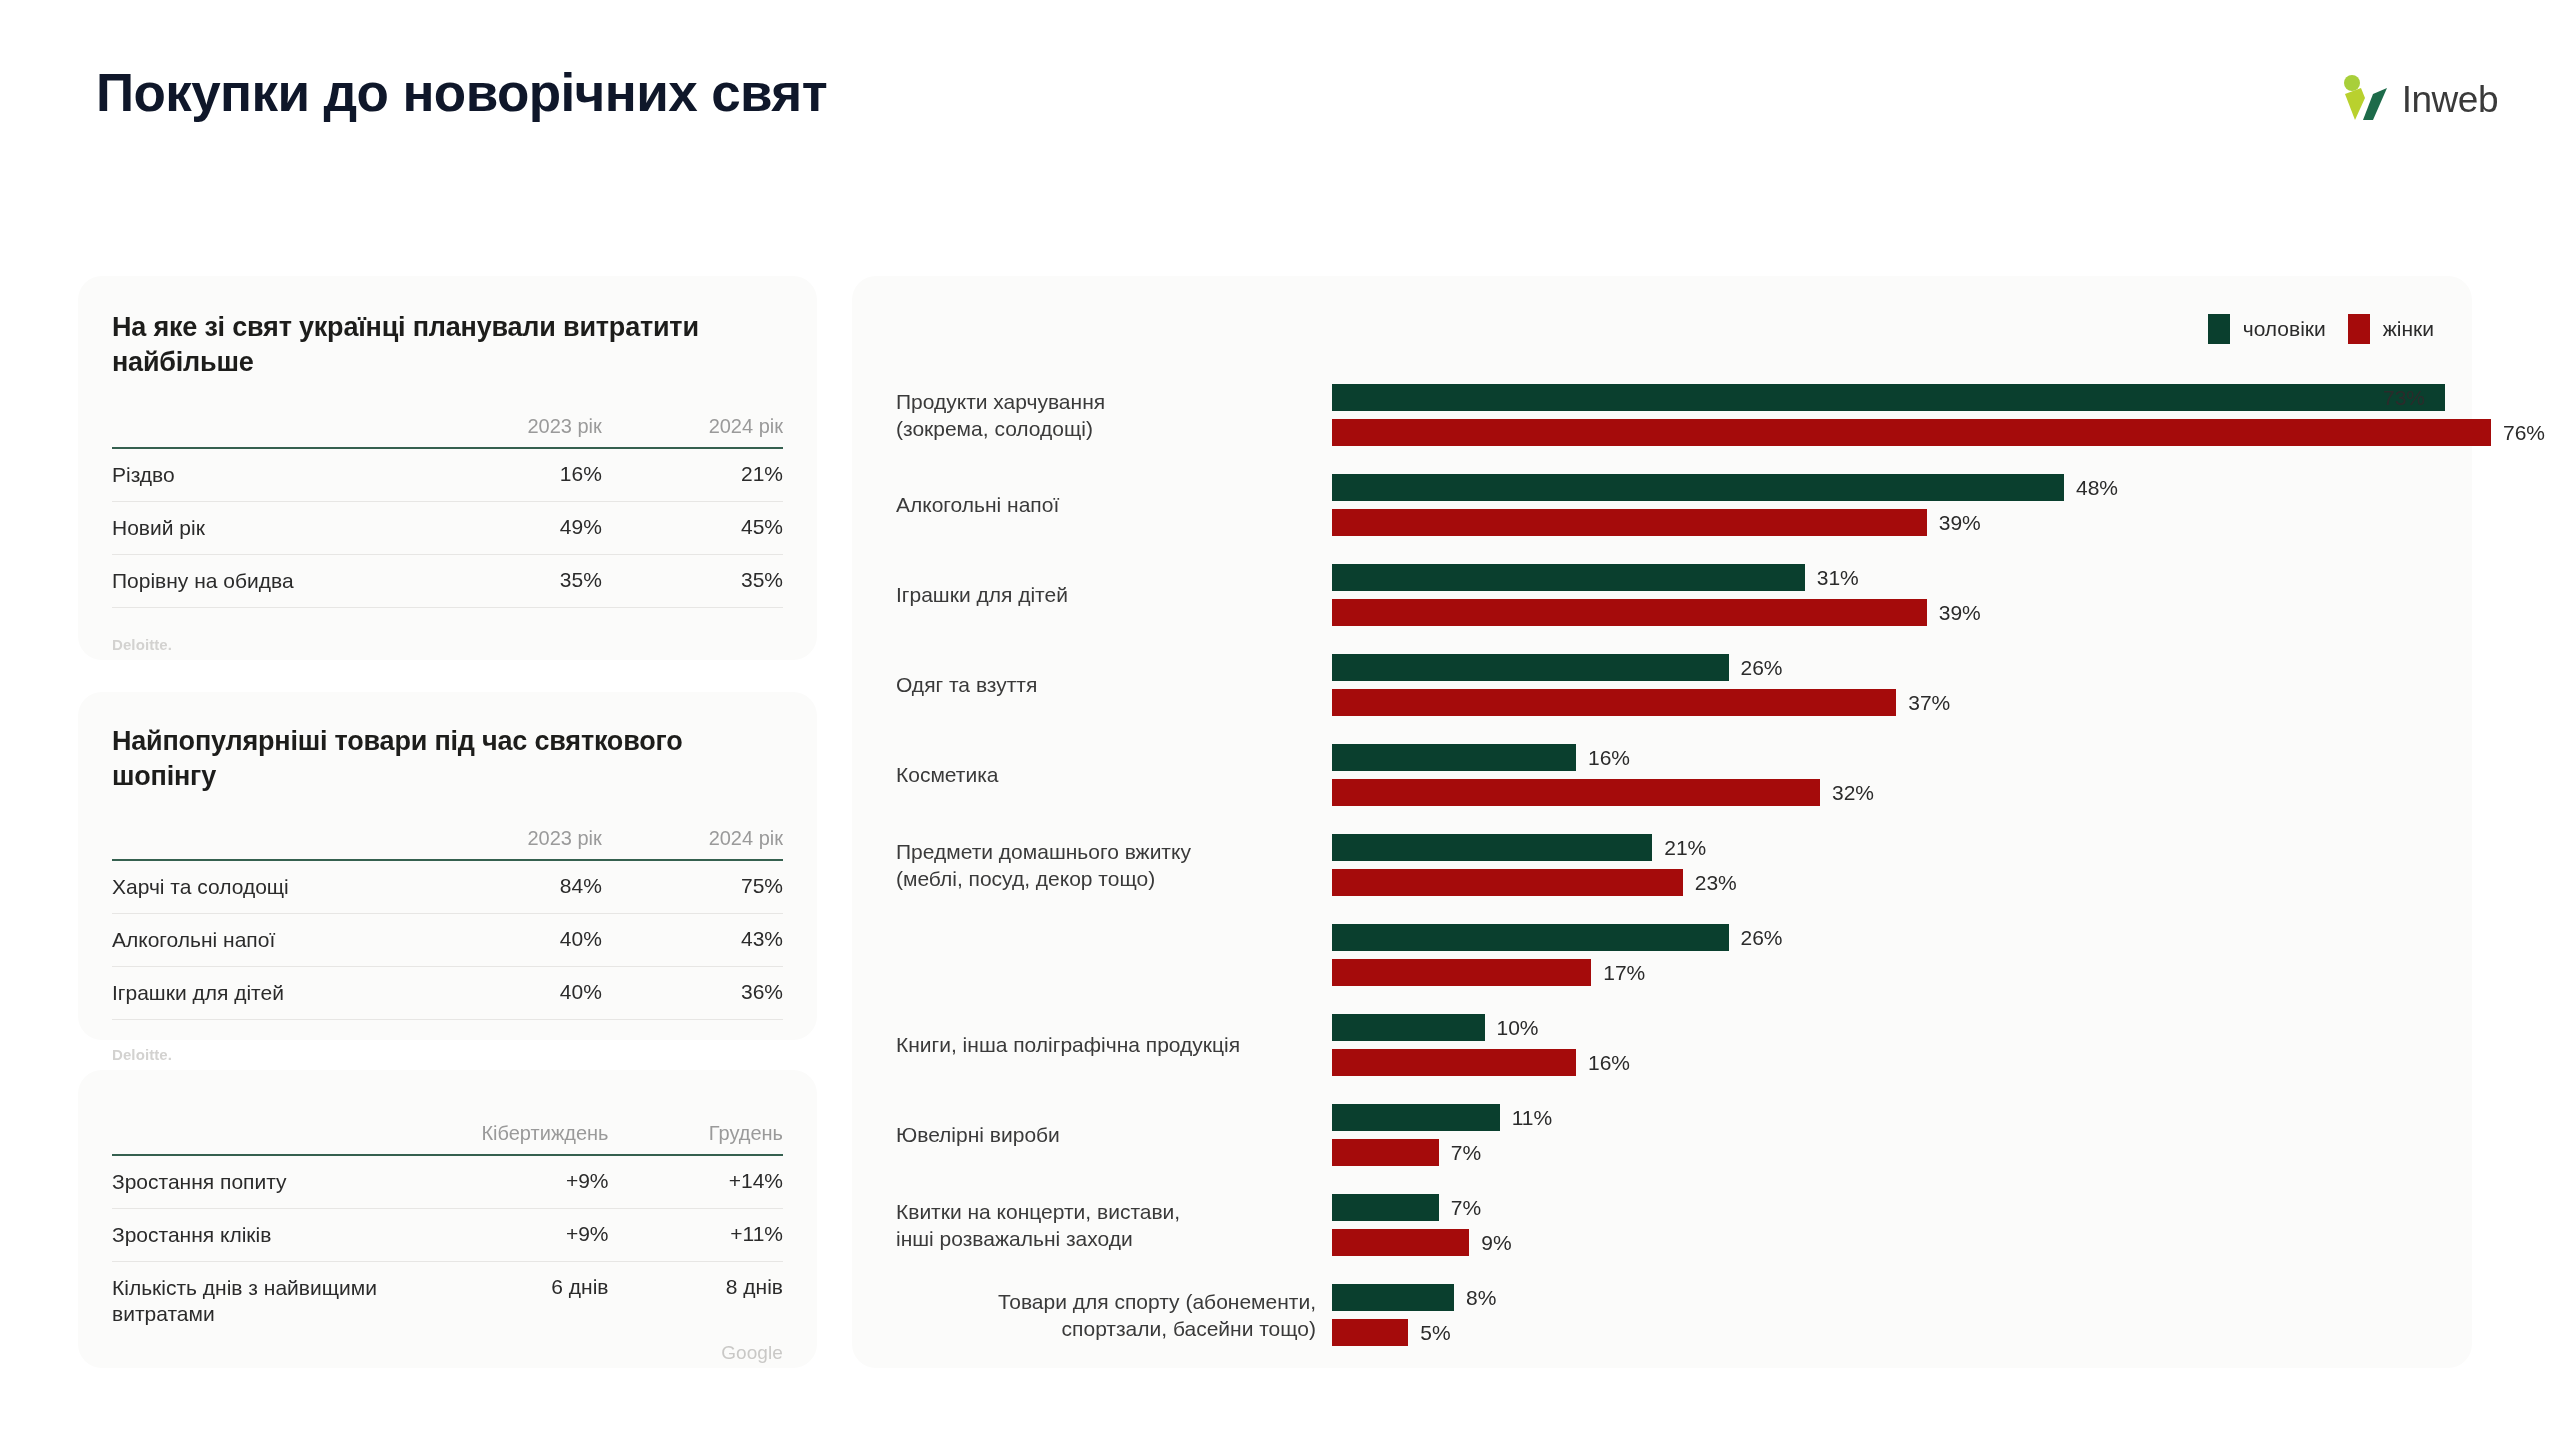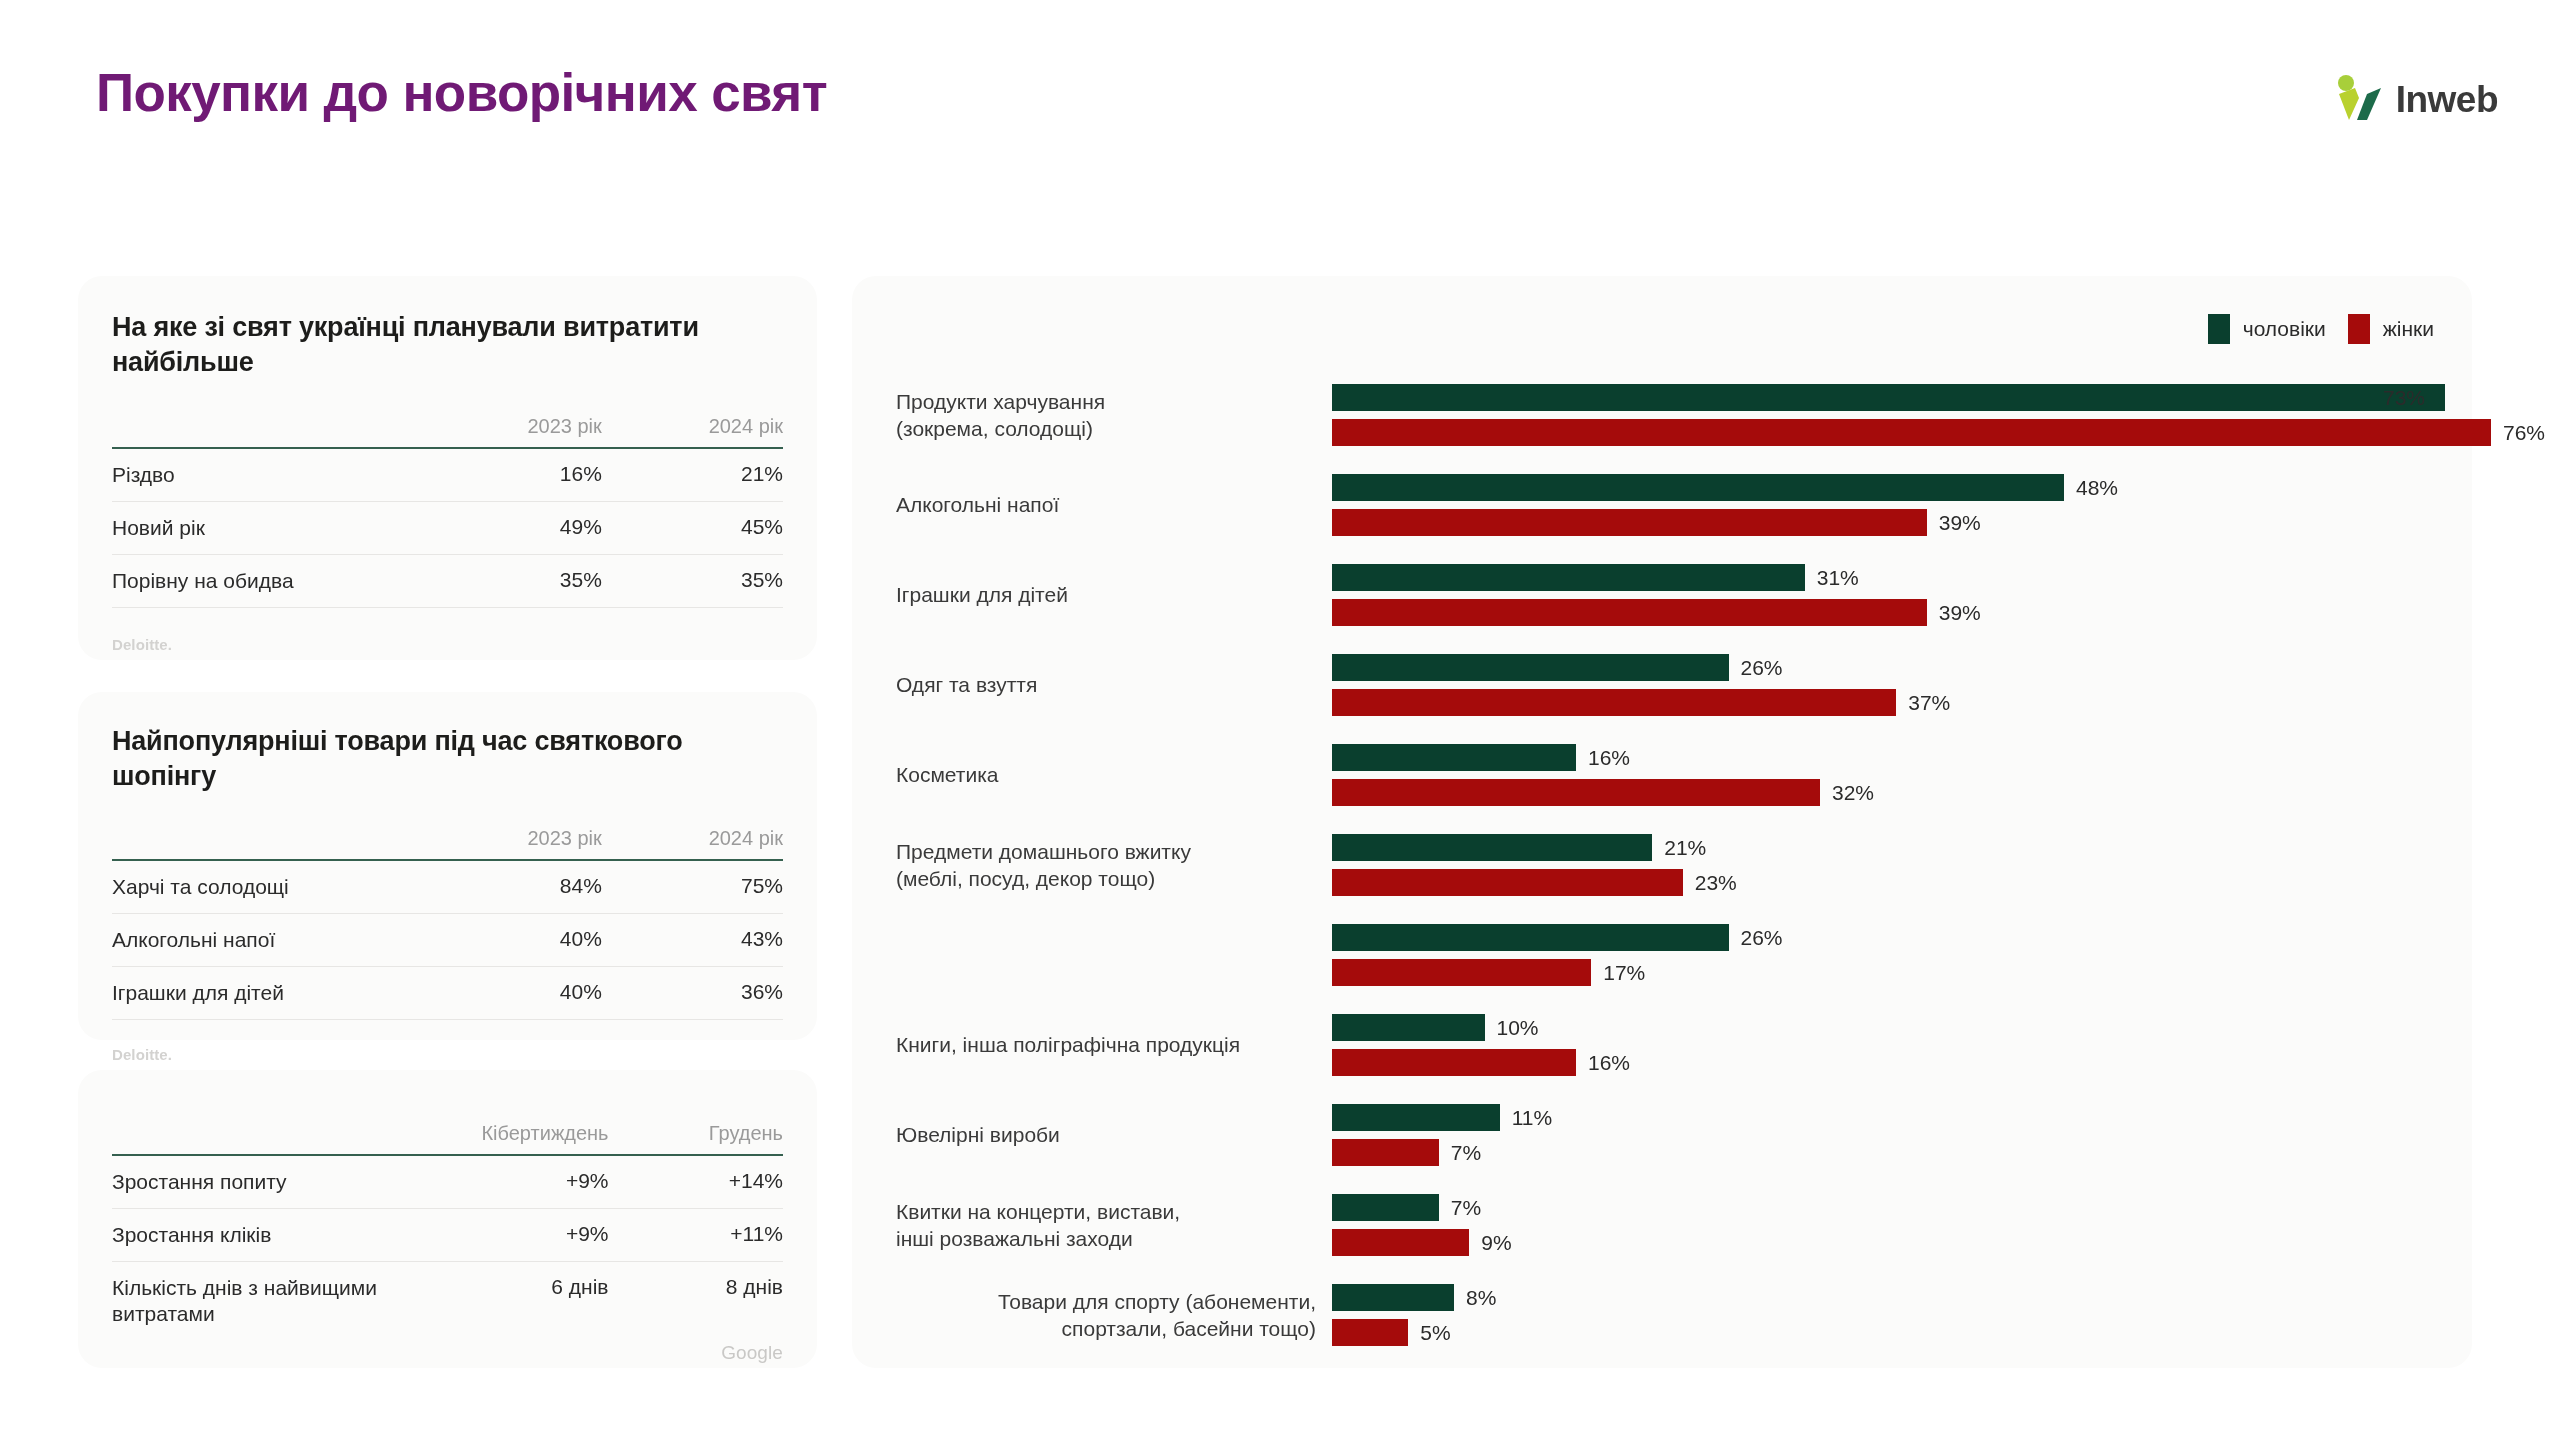--- a/index.html
+++ b/index.html
@@ -8,25 +8,25 @@
     background:#ffffff;
     font-family:"Liberation Sans", sans-serif;
     overflow:hidden;
   }
   .page { position:relative; width:2560px; height:1440px; background:#fff; }
 
   
   .header { position:absolute; left:96px; top:62px; }
   .title {
     font-size:53px; line-height:1.18; font-weight:700;
-    color:#701a75; letter-spacing:-0.6px;
+    color:#0f172a; letter-spacing:-0.6px;
   }
   .title span { display:block; white-space:pre; }
 
-  .logo { position:absolute; right:62px; top:74px; display:flex; align-items:center; gap:9px;font-weight:bold; }
+  .logo { position:absolute; right:62px; top:74px; display:flex; align-items:center; gap:9px; }
   .logo-mark { position:relative; width:52px; height:50px; }
   .logo-word { font-size:37px; color:#3a3a3a; letter-spacing:-0.5px; line-height:1; }
 
   
   .card { position:absolute; background:#fbfbfa; border-radius:24px; }
 
   .card-title {
     font-size:27px; font-weight:700; color:#1d1d1b;
     line-height:1.28; letter-spacing:-0.2px;
   }

